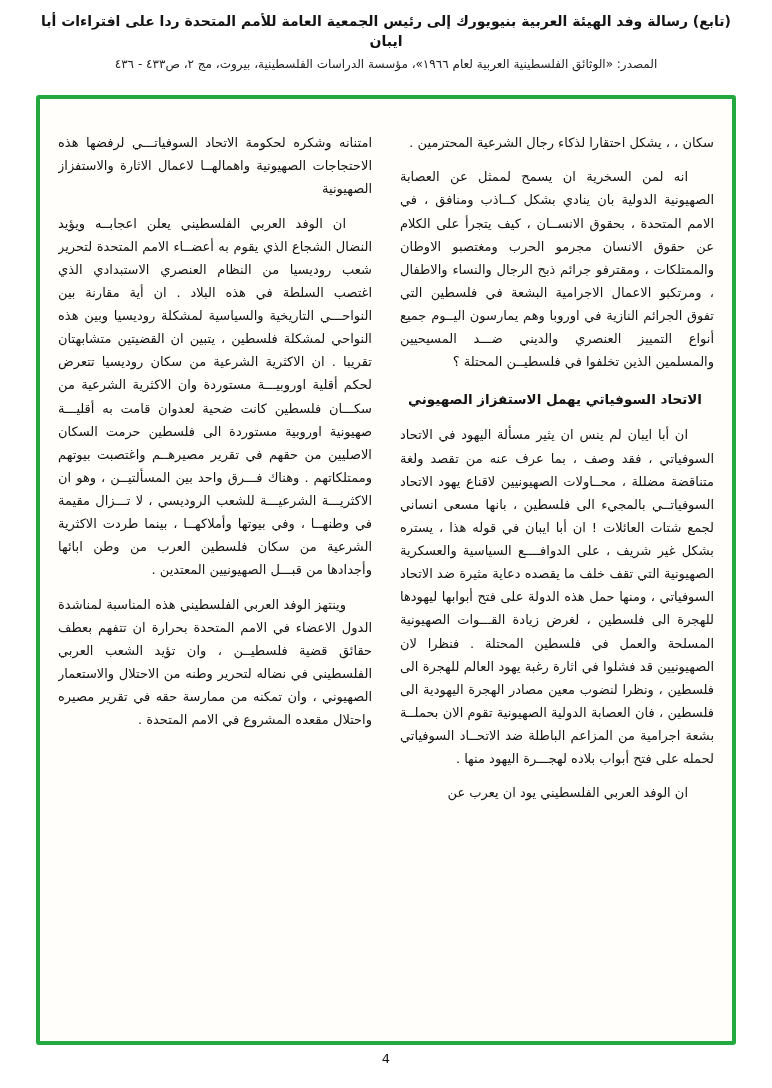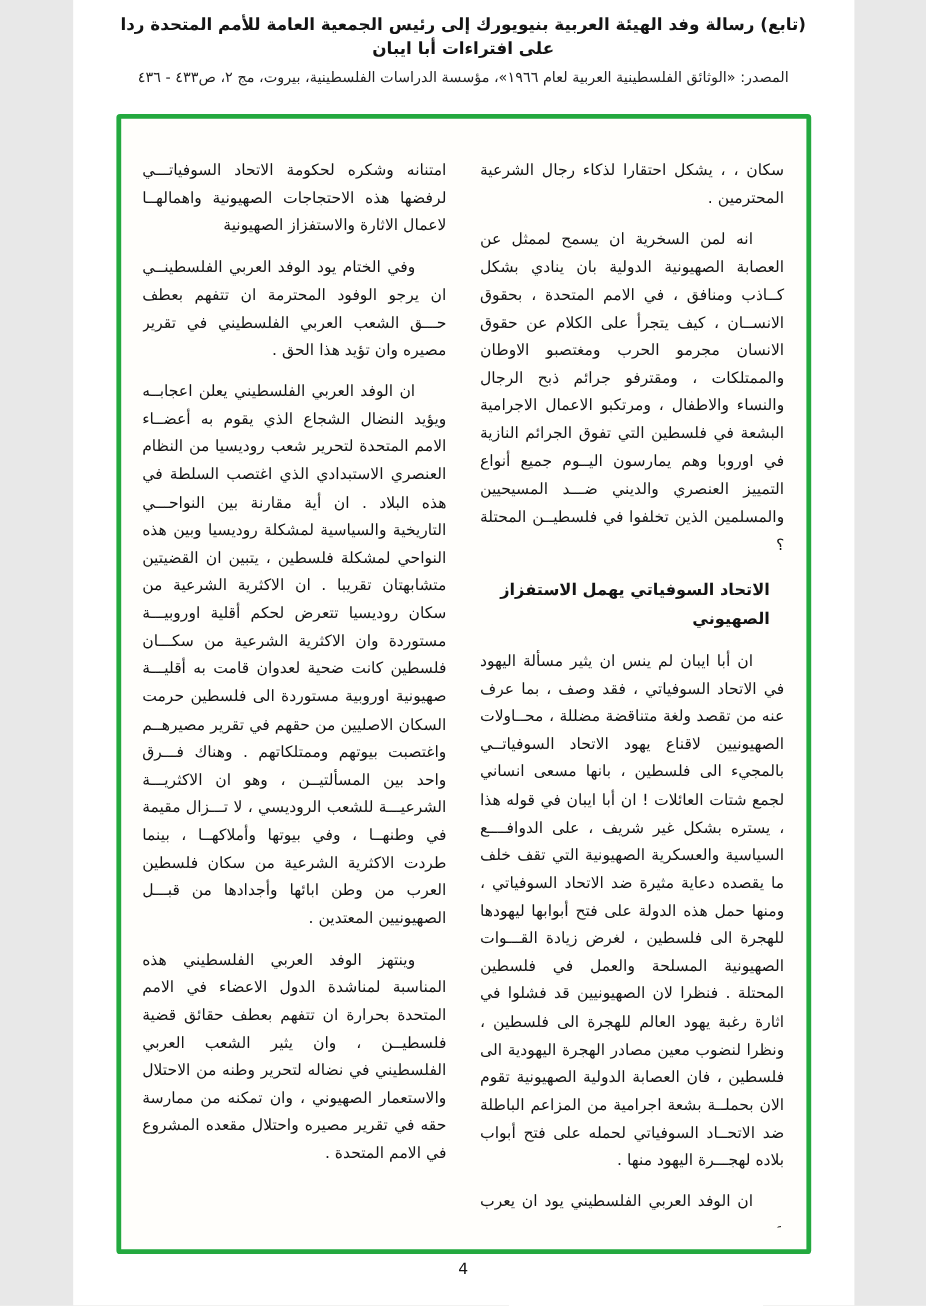--- a/index.html
+++ b/index.html
@@ -1,18 +1,18 @@
 <!DOCTYPE html>
 <html lang="ar"><head>
 <meta charset="utf-8">
 <style>
   html,body{margin:0;padding:0;background:#e8e8e8;}
   .page{
     position:relative;
-    width:651px;height:1088px;
+    width:772px;height:1088px;
     margin:0 auto;
     background:#ffffff;
     font-family:"DejaVu Sans", sans-serif;
     color:#141414;
     overflow:hidden;
   }
   .header{
     padding-top:12px;
     text-align:center;
     direction:rtl;
@@ -90,23 +90,22 @@
       <div class="col">
         <p class="noindent">سكان ، ، يشكل احتقارا لذكاء رجال الشرعية المحترمين .</p>
         <p>انه لمن السخرية ان يسمح لممثل عن العصابة الصهيونية الدولية بان ينادي بشكل كــاذب ومنافق ، في الامم المتحدة ، بحقوق الانســان ، كيف يتجرأ على الكلام عن حقوق الانسان مجرمو الحرب ومغتصبو الاوطان والممتلكات ، ومقترفو جرائم ذبح الرجال والنساء والاطفال ، ومرتكبو الاعمال الاجرامية البشعة في فلسطين التي تفوق الجرائم النازية في اوروبا وهم يمارسون اليــوم جميع أنواع التمييز العنصري والديني ضـــد المسيحيين والمسلمين الذين تخلفوا في فلسطيــن المحتلة ؟</p>
         <h3>الاتحاد السوفياتي يهمل الاستفزاز الصهيوني</h3>
         <p>ان أبا ايبان لم ينس ان يثير مسألة اليهود في الاتحاد السوفياتي ، فقد وصف ، بما عرف عنه من تقصد ولغة متناقضة مضللة ، محــاولات الصهيونيين لاقناع يهود الاتحاد السوفياتــي بالمجيء الى فلسطين ، بانها مسعى انساني لجمع شتات العائلات ! ان أبا ايبان في قوله هذا ، يستره بشكل غير شريف ، على الدوافــــع السياسية والعسكرية الصهيونية التي تقف خلف ما يقصده دعاية مثيرة ضد الاتحاد السوفياتي ، ومنها حمل هذه الدولة على فتح أبوابها ليهودها للهجرة الى فلسطين ، لغرض زيادة القـــوات الصهيونية المسلحة والعمل في فلسطين المحتلة . فنظرا لان الصهيونيين قد فشلوا في اثارة رغبة يهود العالم للهجرة الى فلسطين ، ونظرا لنضوب معين مصادر الهجرة اليهودية الى فلسطين ، فان العصابة الدولية الصهيونية تقوم الان بحملــة بشعة اجرامية من المزاعم الباطلة ضد الاتحــاد السوفياتي لحمله على فتح أبواب بلاده لهجـــرة اليهود منها .</p>
         <p>ان الوفد العربي الفلسطيني يود ان يعرب عن</p>
       </div>
 
       <div class="col">
         <p class="noindent">امتنانه وشكره لحكومة الاتحاد السوفياتـــي لرفضها هذه الاحتجاجات الصهيونية واهمالهــا لاعمال الاثارة والاستفزاز الصهيونية</p>
-        <p>وفي الختام يود الوفد العربي الفلسطينــي ان يرجو الوفود المحترمة ان تتفهم بعطف حـــق الشعب العربي الفلسطيني في تقرير مصيره وان تؤيد هذا الحق .</p>
         <p>ان الوفد العربي الفلسطيني يعلن اعجابــه ويؤيد النضال الشجاع الذي يقوم به أعضــاء الامم المتحدة لتحرير شعب روديسيا من النظام العنصري الاستبدادي الذي اغتصب السلطة في هذه البلاد . ان أية مقارنة بين النواحـــي التاريخية والسياسية لمشكلة روديسيا وبين هذه النواحي لمشكلة فلسطين ، يتبين ان القضيتين متشابهتان تقريبا . ان الاكثرية الشرعية من سكان روديسيا تتعرض لحكم أقلية اوروبيـــة مستوردة وان الاكثرية الشرعية من سكـــان فلسطين كانت ضحية لعدوان قامت به أقليـــة صهيونية اوروبية مستوردة الى فلسطين حرمت السكان الاصليين من حقهم في تقرير مصيرهــم واغتصبت بيوتهم وممتلكاتهم . وهناك فـــرق واحد بين المسألتيــن ، وهو ان الاكثريـــة الشرعيـــة للشعب الروديسي ، لا تـــزال مقيمة في وطنهــا ، وفي بيوتها وأملاكهــا ، بينما طردت الاكثرية الشرعية من سكان فلسطين العرب من وطن ابائها وأجدادها من قبـــل الصهيونيين المعتدين .</p>
-        <p>وينتهز الوفد العربي الفلسطيني هذه المناسبة لمناشدة الدول الاعضاء في الامم المتحدة بحرارة ان تتفهم بعطف حقائق قضية فلسطيــن ، وان يثير الشعب العربي الفلسطيني في نضاله لتحرير وطنه من الاحتلال والاستعمار الصهيوني ، وان تمكنه من ممارسة حقه في تقرير مصيره واحتلال مقعده المشروع في الامم المتحدة .</p>
+        <p>وينتهز الوفد العربي الفلسطيني هذه المناسبة لمناشدة الدول الاعضاء في الامم المتحدة بحرارة ان تتفهم بعطف حقائق قضية فلسطيــن ، وان تؤيد الشعب العربي الفلسطيني في نضاله لتحرير وطنه من الاحتلال والاستعمار الصهيوني ، وان تمكنه من ممارسة حقه في تقرير مصيره واحتلال مقعده المشروع في الامم المتحدة .</p>
       </div>
 
     </div>
   </div>
 
   <div class="page-number">4</div>
 
 </div>
 
 </body></html>

